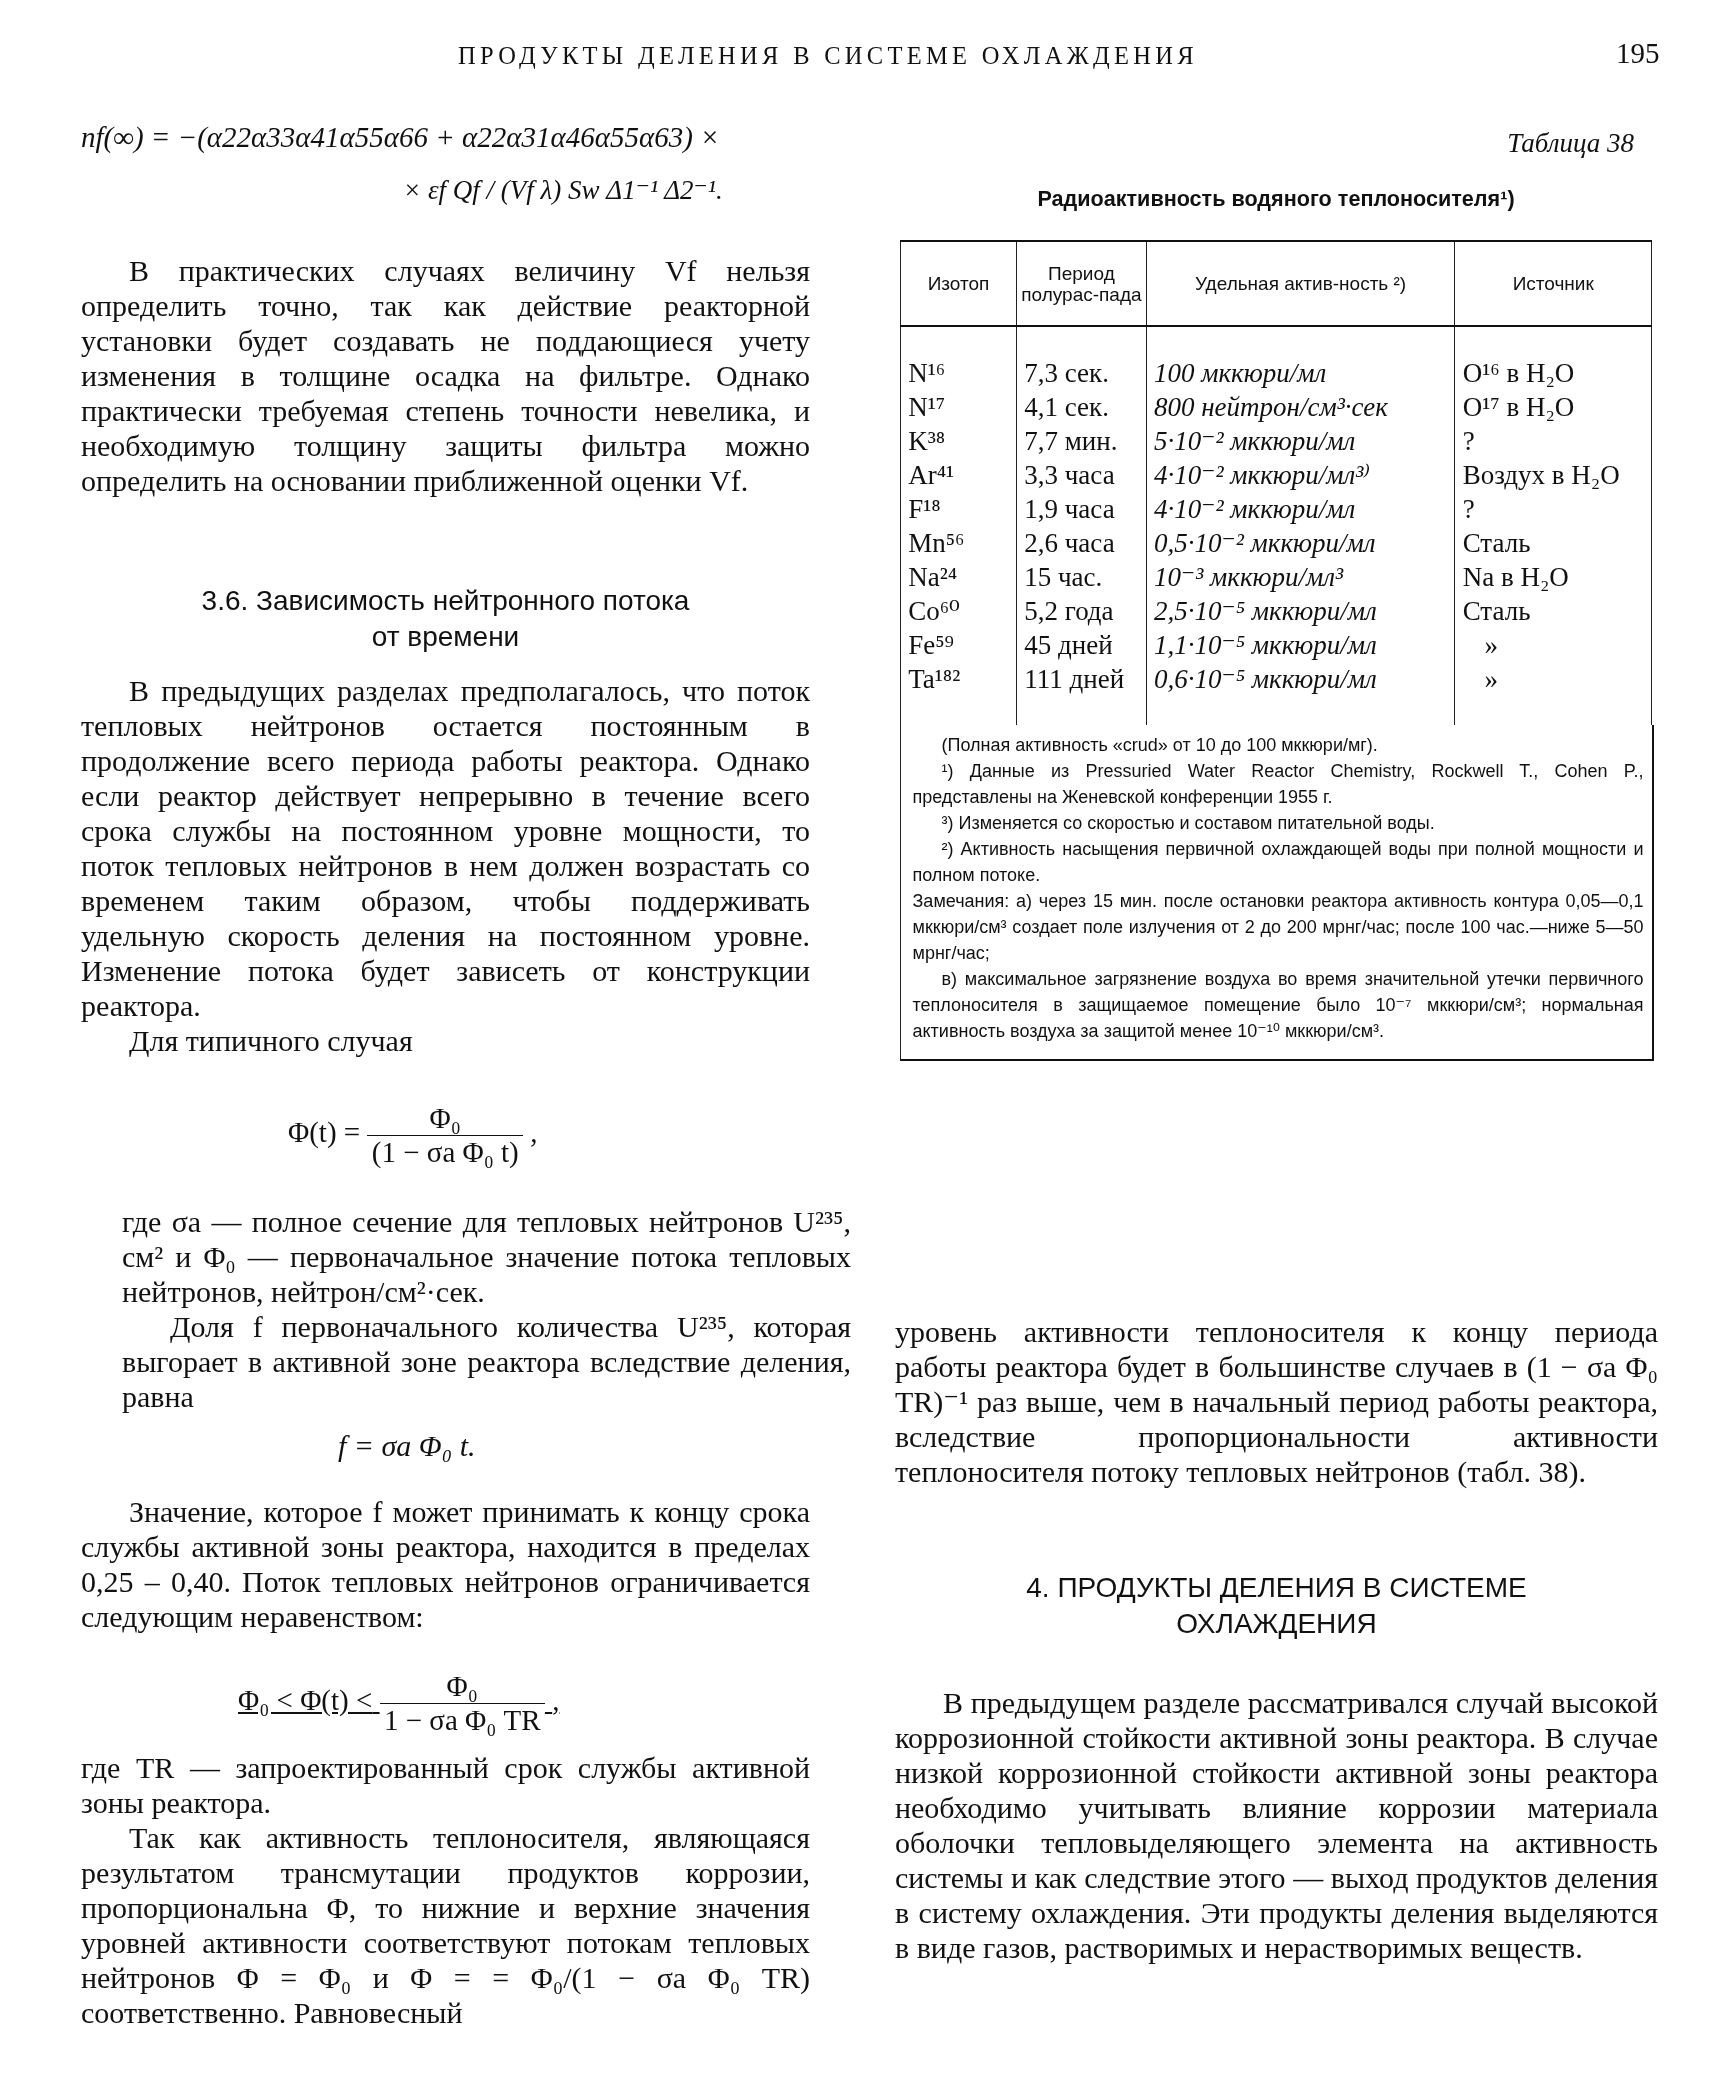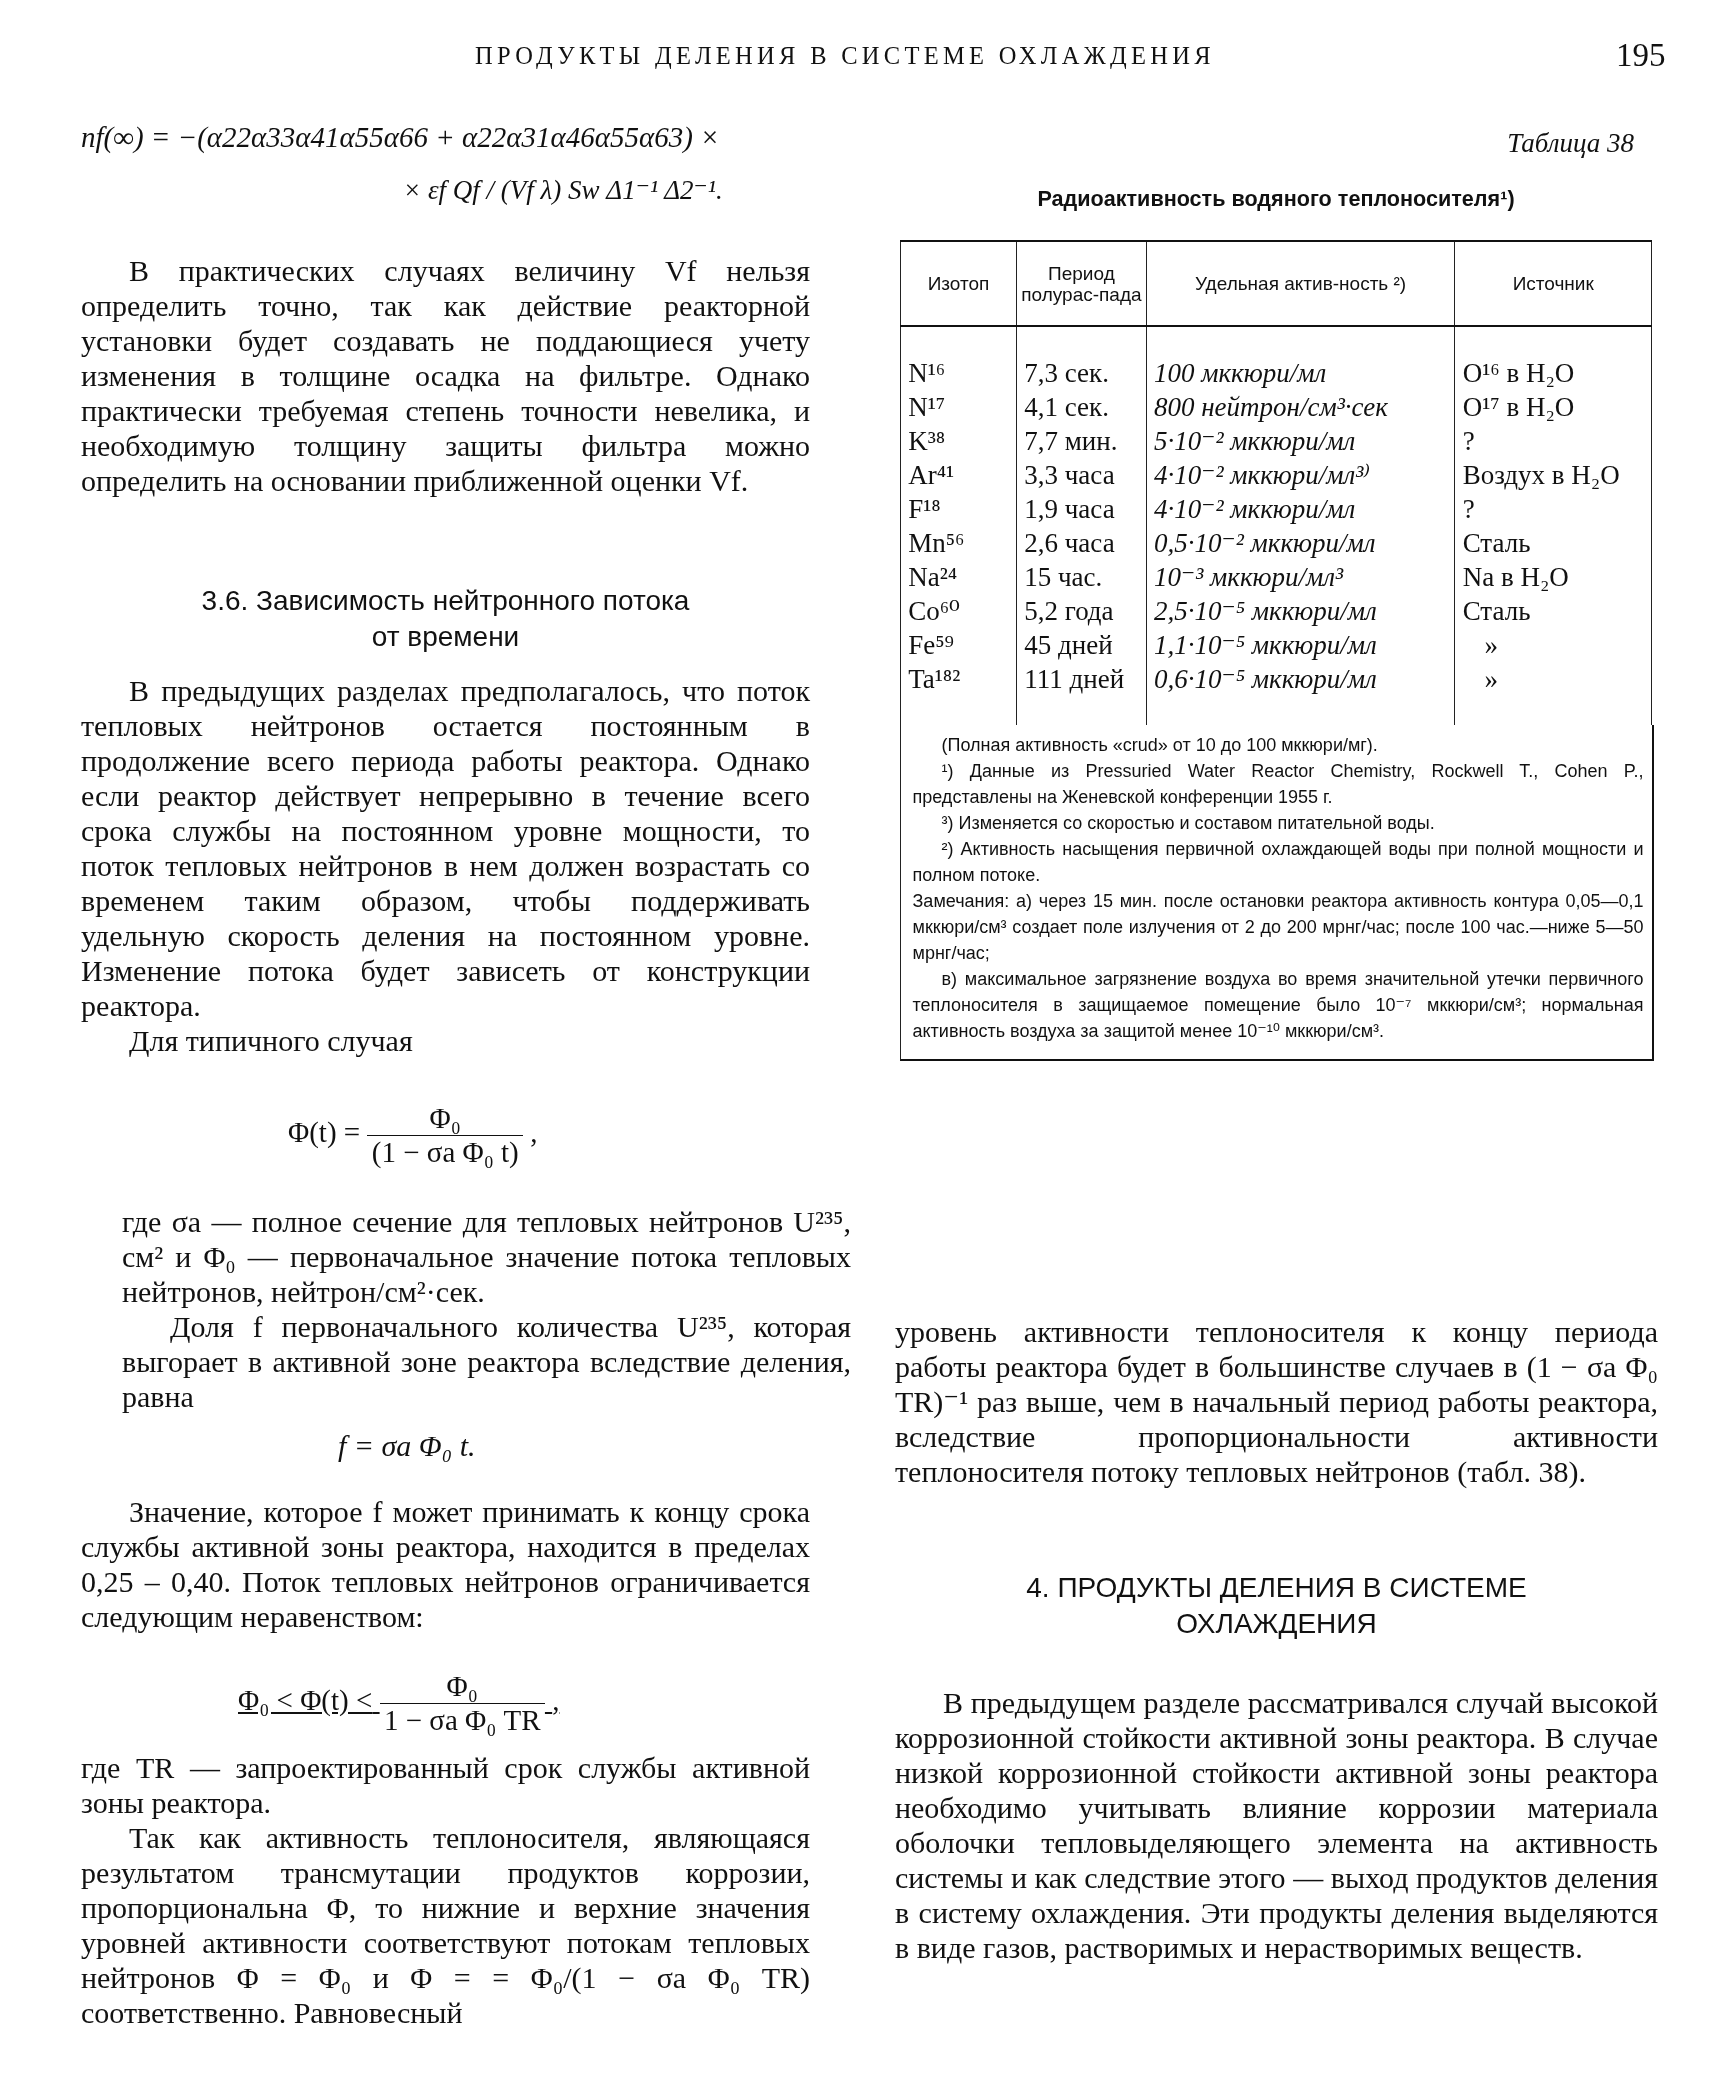--- a/index.html
+++ b/index.html
@@ -1,20 +1,20 @@
 <!DOCTYPE html>
 <html style="font-size:11.5px"><head>
 <meta charset="utf-8">
 <style>
   html, body { margin:0; padding:0; background:#ffffff; }
   body { width:1728px; height:2097px; position:relative; overflow:hidden;
          font-family:"Liberation Serif","DejaVu Serif",serif; color:#111; }
   .abs { position:absolute; }
-  .run-head { left:475px; top:42px; font-size:24.5px; letter-spacing:4.3px; }
-  .page-num { left:1616px; top:37px; font-size:33px;text-align:center; }
+  .run-head { left:458px; top:42px; font-size:24.5px; letter-spacing:4.3px; }
+  .page-num { left:1616px; top:37px; font-size:29px;text-align:center; }
   .col { position:absolute; font-size:30px; line-height:35px; text-align:justify; }
   .left { left:81px; width:729px; }
   .right { left:895px; width:763px; }
   p { margin:0; }
   .ind { text-indent:48px; }
   .formula { text-align:right; font-style:italic; }
   .sec-title { font-family:"Liberation Sans","DejaVu Sans",sans-serif; font-weight:normal; text-align:center; font-size:28px; line-height:36px; }
   .tab-label { font-style:italic; font-size:27px; text-align:right; }
   .tab-title { font-family:"Liberation Sans","DejaVu Sans",sans-serif; font-weight:bold; font-size:21.6px; text-align:center; }
   table.data { border-collapse:collapse; width:752px; font-size:27px; }

